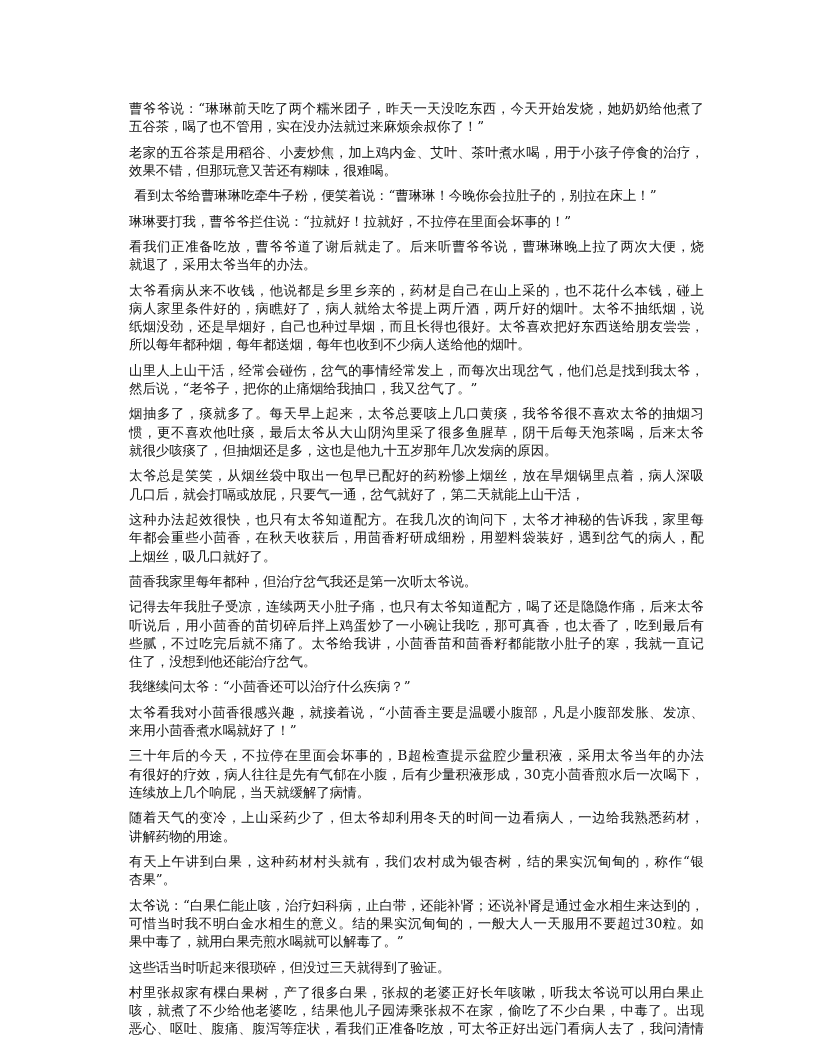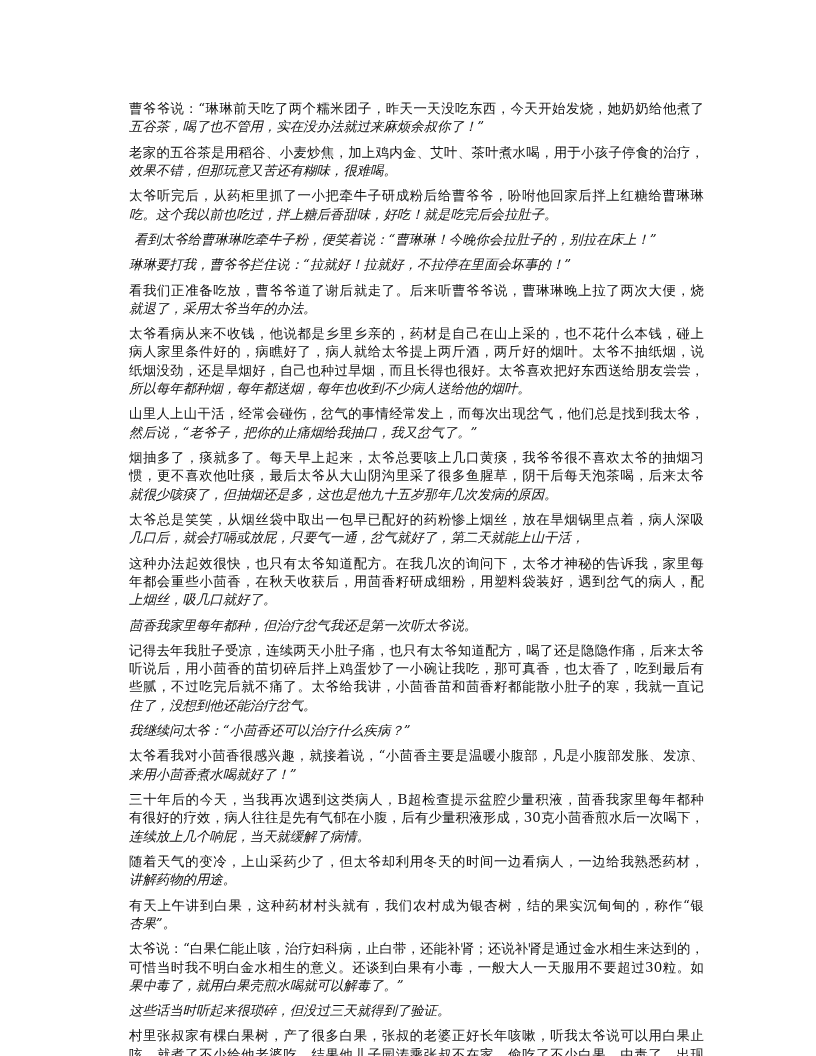--- a/index.html
+++ b/index.html
@@ -31,42 +31,37 @@
     display: block;
     white-space: nowrap;
     text-align: justify;
     text-align-last: justify;
     width: 575px;
     height: 18.32px;
     overflow: visible;
   }
   .line.last {
     text-align-last: left;
-    font-style: italic;
   }
   .line.indent {
     padding-left: 5px;
     width: 570px;
   }
 </style>
 </head>
 <body>
 
 <div class="page" id="page">
     <div class="para">
       <span class="line">曹爷爷说：“琳琳前天吃了两个糯米团子，昨天一天没吃东西，今天开始发烧，她奶奶给他煮了</span>
       <span class="line last">五谷茶，喝了也不管用，实在没办法就过来麻烦余叔你了！”</span>
     </div>
     <div class="para">
       <span class="line">老家的五谷茶是用稻谷、小麦炒焦，加上鸡内金、艾叶、茶叶煮水喝，用于小孩子停食的治疗，</span>
       <span class="line last">效果不错，但那玩意又苦还有糊味，很难喝。</span>
-    </div>
-    <div class="para">
-      <span class="line">太爷听完后，从药柜里抓了一小把牵牛子研成粉后给曹爷爷，吩咐他回家后拌上红糖给曹琳琳</span>
-      <span class="line last">吃。这个我以前也吃过，拌上糖后香甜味，好吃！就是吃完后会拉肚子。</span>
     </div>
     <div class="para">
       <span class="line last indent">看到太爷给曹琳琳吃牵牛子粉，便笑着说：“曹琳琳！今晚你会拉肚子的，别拉在床上！”</span>
     </div>
     <div class="para">
       <span class="line last">琳琳要打我，曹爷爷拦住说：“拉就好！拉就好，不拉停在里面会坏事的！”</span>
     </div>
     <div class="para">
       <span class="line">看我们正准备吃放，曹爷爷道了谢后就走了。后来听曹爷爷说，曹琳琳晚上拉了两次大便，烧</span>
       <span class="line last">就退了，采用太爷当年的办法。</span>
@@ -105,35 +100,35 @@
       <span class="line last">住了，没想到他还能治疗岔气。</span>
     </div>
     <div class="para">
       <span class="line last">我继续问太爷：“小茴香还可以治疗什么疾病？”</span>
     </div>
     <div class="para">
       <span class="line">太爷看我对小茴香很感兴趣，就接着说，“小茴香主要是温暖小腹部，凡是小腹部发胀、发凉、</span>
       <span class="line last">来用小茴香煮水喝就好了！”</span>
     </div>
     <div class="para">
-      <span class="line">三十年后的今天，当我再次遇到这类病人，B超检查提示盆腔少量积液，茴香我家里每年都种</span>
+      <span class="line">三十年后的今天，不拉停在里面会坏事的，B超检查提示盆腔少量积液，采用太爷当年的办法</span>
       <span class="line">有很好的疗效，病人往往是先有气郁在小腹，后有少量积液形成，30克小茴香煎水后一次喝下，</span>
       <span class="line last">连续放上几个响屁，当天就缓解了病情。</span>
     </div>
     <div class="para">
       <span class="line">随着天气的变冷，上山采药少了，但太爷却利用冬天的时间一边看病人，一边给我熟悉药材，</span>
       <span class="line last">讲解药物的用途。</span>
     </div>
     <div class="para">
       <span class="line">有天上午讲到白果，这种药材村头就有，我们农村成为银杏树，结的果实沉甸甸的，称作“银</span>
       <span class="line last">杏果”。</span>
     </div>
     <div class="para">
       <span class="line">太爷说：“白果仁能止咳，治疗妇科病，止白带，还能补肾；还说补肾是通过金水相生来达到的，</span>
-      <span class="line">可惜当时我不明白金水相生的意义。还谈到白果有小毒，一般大人一天服用不要超过30粒。如</span>
+      <span class="line">可惜当时我不明白金水相生的意义。结的果实沉甸甸的，一般大人一天服用不要超过30粒。如</span>
       <span class="line last">果中毒了，就用白果壳煎水喝就可以解毒了。”</span>
     </div>
     <div class="para">
       <span class="line last">这些话当时听起来很琐碎，但没过三天就得到了验证。</span>
     </div>
     <div class="para">
       <span class="line">村里张叔家有棵白果树，产了很多白果，张叔的老婆正好长年咳嗽，听我太爷说可以用白果止</span>
       <span class="line">咳，就煮了不少给他老婆吃，结果他儿子园涛乘张叔不在家，偷吃了不少白果，中毒了。出现</span>
       <span class="line">恶心、呕吐、腹痛、腹泻等症状，看我们正准备吃放，可太爷正好出远门看病人去了，我问清情</span>
     </div>

